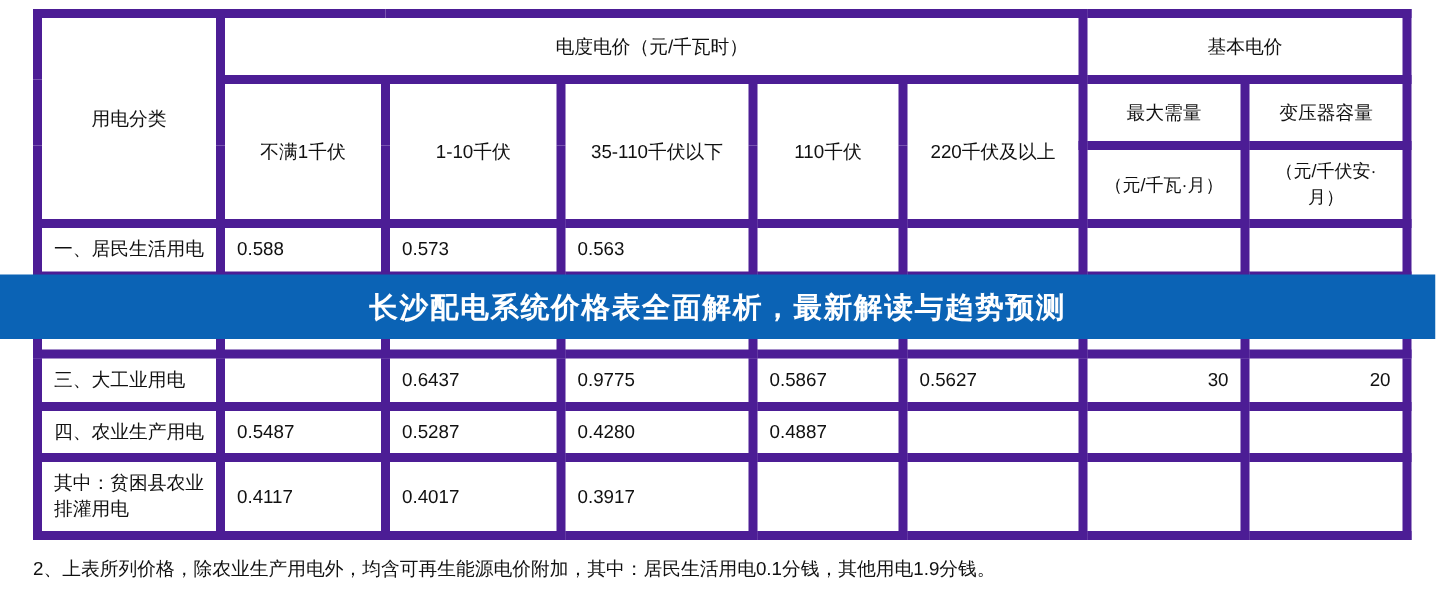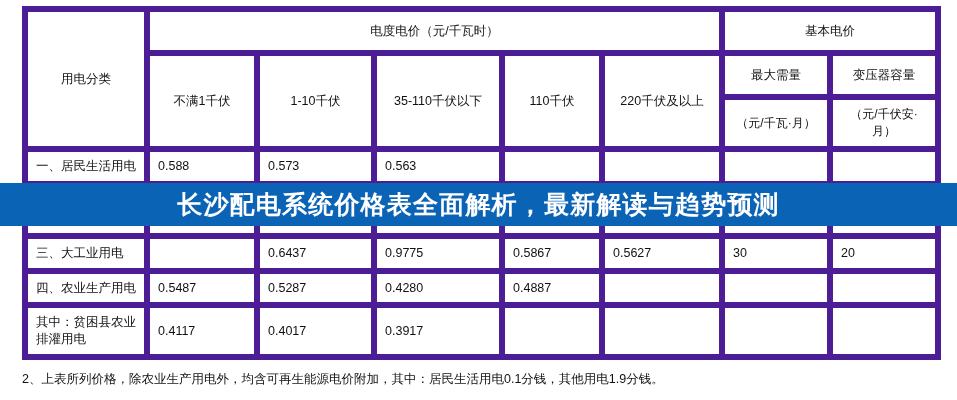--- a/index.html
+++ b/index.html
@@ -57,21 +57,21 @@
   .row-label {
     text-align: left;
     padding-left: 10px;
     line-height: 1.35;
   }
   .val {
     text-align: left;
     padding-left: 22px;
   }
   .val-c {
-    text-align: left;
+    text-align: right;
   }
   .blank {
     text-align: center;
   }
   .sub-unit {
     text-align: center;
     font-size: 12px;
   }
   .notes {
     margin-top: 10px;
@@ -90,21 +90,21 @@
     width: 957px;
     height: 43px;
     background: #0b63b5;
     display: flex;
     align-items: center;
     justify-content: center;
     box-shadow: 0 0 0 0 rgba(0,0,0,0);
   }
   .banner-text {
     color: #ffffff;
-    font-size: 25px;
+    font-size: 19px;
     font-weight: bold;
     letter-spacing: 1.2px;
     white-space: nowrap;
   }
 </style>
 </head>
 <body>
 
 <div class="page">
 

